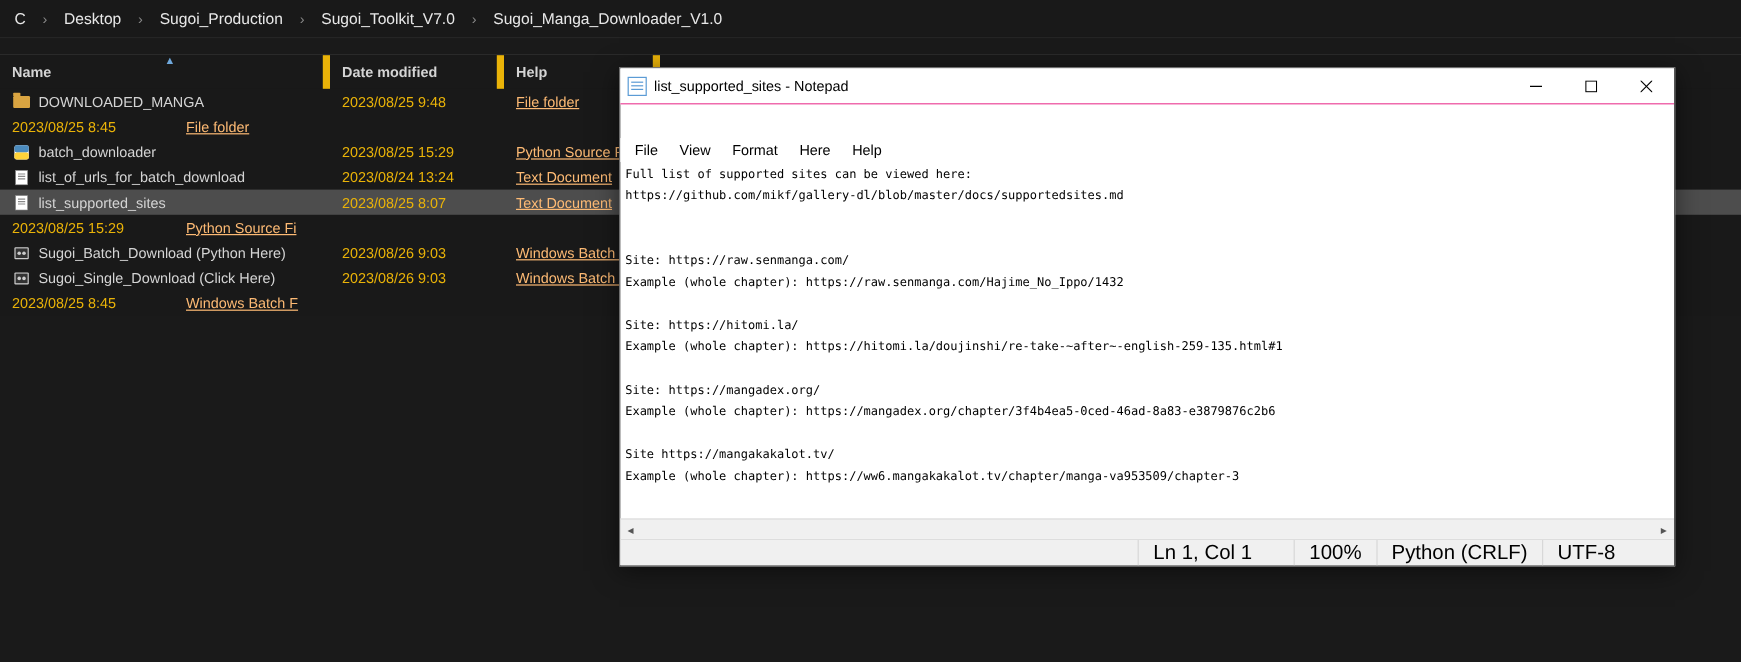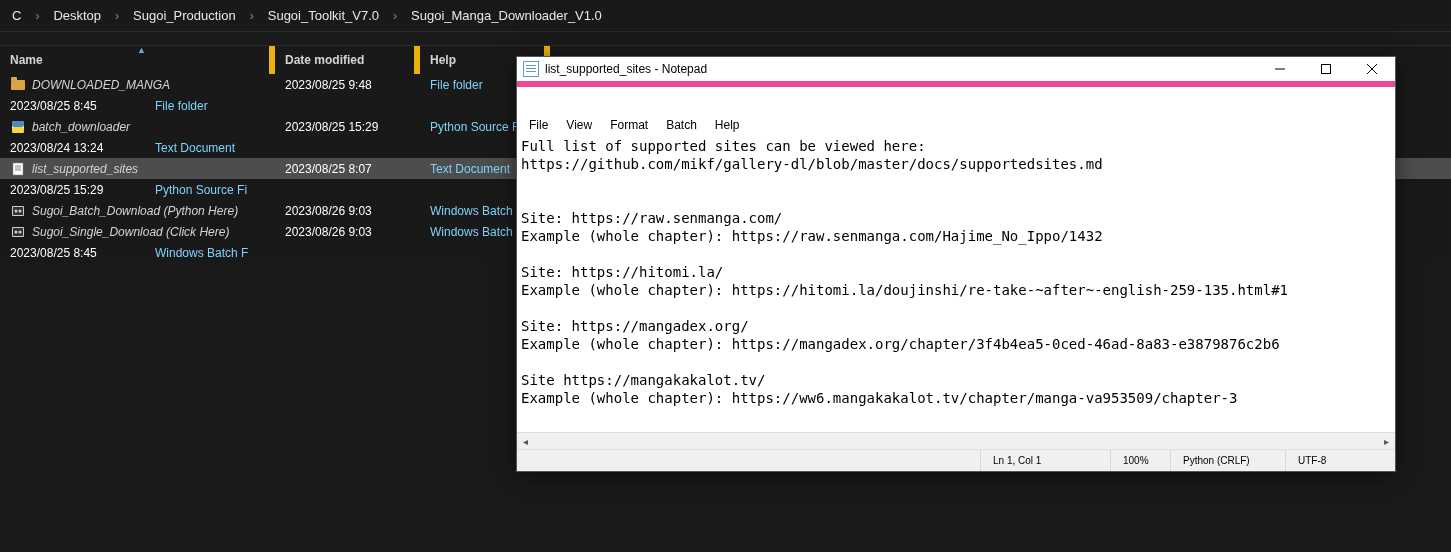--- a/index.html
+++ b/index.html
@@ -78,23 +78,23 @@
     }
     .row.selected {
       background: #4d4d4d;
     }
     .row .cell {
       padding: 0 10px;
       flex-shrink: 0;
       white-space: nowrap;
       overflow: hidden;
     }
-    .row .c-name { width: 275px; display: flex; align-items: center; gap: 6px; font-style: italic; }
-    .row .c-date { width: 145px; color: #ffffff; }
-    .row .c-type { width: 130px; color: #7dd3fc; }
+    .row .c-name { width: 275px; display: flex; align-items: center; gap: 6px; }
+    .row .c-date { width: 145px; color: #eab308; }
+    .row .c-type { width: 130px; color: #fdba74; text-decoration: underline; }
     .ico {
       width: 16px; height: 16px;
       display: inline-flex; align-items: center; justify-content: center;
       font-size: 12px;
     }
     .ico-folder { background: #d9a441; border-radius: 1px; width: 14px; height: 10px; position: relative; }
     .ico-folder::before { content: ""; position: absolute; top: -3px; left: 0; width: 6px; height: 3px; background: #d9a441; border-radius: 1px 1px 0 0;}
     .ico-py { color: #4b8bbe; }
     .ico-txt { color: #fff; }
     .ico-batch { color: #aaa; }
@@ -113,21 +113,21 @@
       flex-direction: column;
       color: #000;
     }
     .np-title {
       height: 30px;
       background: #fff;
       display: flex;
       align-items: center;
       justify-content: space-between;
       padding-left: 6px;
-      border-bottom: 6px solid #ec4899;
+      border-bottom: 1px solid #ec4899;
     }
     .np-title-left { display: flex; align-items: center; gap: 6px; font-size: 12px; color: #000; }
     .np-icon {
       width: 16px; height: 16px;
       border: 1px solid #5b9bd5;
       position: relative;
       background: linear-gradient(#fff, #fff);
     }
     .np-icon::after {
       content: ""; position: absolute; left: 2px; top: 3px; right: 2px; height: 1px; background: #5b9bd5;
@@ -143,21 +143,21 @@
       gap: 2px;
       padding: 0 4px;
       font-size: 12px;
       background: #fff;
       margin-top: 28px;
     }
     .np-menu span { padding: 1px 8px; }
     .np-content {
       flex: 1;
       font-family: Consolas, monospace;
-      font-size: 14px;
+      font-size: 10px;
       line-height: 18px;
       color: #000;
       padding: 2px 4px;
       white-space: pre;
       overflow: hidden;
       position: relative;
     }
     .np-scroll-h {
       height: 17px;
       background: #f0f0f0;
@@ -165,21 +165,21 @@
       position: relative;
     }
     .np-scroll-h .arrow { position: absolute; top: 0; width: 17px; height: 17px; display:flex;align-items:center;justify-content:center;color:#555;font-size:10px;}
     .np-scroll-h .arrow.left { left: 0; }
     .np-scroll-h .arrow.right { right: 0; }
     .np-status {
       height: 22px;
       background: #f0f0f0;
       border-top: 1px solid #ddd;
       display: flex;
-      font-size: 10px;
+      font-size: 17px;
       color: #000;
     }
     .np-status .sp { flex: 1; }
     .np-status .cell {
       padding: 0 12px;
       border-left: 1px solid #d8d8d8;
       display: flex; align-items: center;
       min-width: 60px;
     }
     .np-status .cell.lncol { min-width: 130px; }
@@ -233,20 +233,31 @@
             <rect x="1" y="1" width="12" height="6" rx="2" fill="#4b8bbe"></rect>
             <rect x="1" y="7" width="12" height="6" rx="2" fill="#ffd43b"></rect>
           </svg>
         </span>
         <span>batch_downloader</span>
       </div>
       <div class="cell c-date">2023/08/25 15:29</div>
       <div class="cell c-type">Python Source Fi</div>
     </div>
     <div class="row">
+      <div class="cell c-name">
+        <span class="ico ico-txt">
+          <svg width="14" height="14" viewBox="0 0 14 14">
+            <rect x="2" y="1" width="10" height="12" fill="#fff" stroke="#888" stroke-width="0.5"></rect>
+            <line x1="4" y1="4" x2="10" y2="4" stroke="#888"></line>
+            <line x1="4" y1="6" x2="10" y2="6" stroke="#888"></line>
+            <line x1="4" y1="8" x2="10" y2="8" stroke="#888"></line>
+          </svg>
+        </span>
+        <span>list_of_urls_for_batch_download</span>
+      </div>
       <div class="cell c-date">2023/08/24 13:24</div>
       <div class="cell c-type">Text Document</div>
     </div>
     <div class="row selected">
       <div class="cell c-name">
         <span class="ico ico-txt">
           <svg width="14" height="14" viewBox="0 0 14 14">
             <rect x="2" y="1" width="10" height="12" fill="#fff" stroke="#888" stroke-width="0.5"></rect>
             <line x1="4" y1="4" x2="10" y2="4" stroke="#888"></line>
             <line x1="4" y1="6" x2="10" y2="6" stroke="#888"></line>
@@ -320,21 +331,21 @@
             <line x1="0" y1="0" x2="10" y2="10" stroke="#000" stroke-width="1"></line>
             <line x1="10" y1="0" x2="0" y2="10" stroke="#000" stroke-width="1"></line>
           </svg>
       </div>
     </div>
   </div>
   <div class="np-menu">
     <span>File</span>
     <span>View</span>
     <span>Format</span>
-    <span>Batch</span>
+    <span>Here</span>
     <span>Help</span>
   </div>
   <div class="np-content">Full list of supported sites can be viewed here:
 https://github.com/mikf/gallery-dl/blob/master/docs/supportedsites.md
 
 
 Site: https://raw.senmanga.com/
 Example (whole chapter): https://raw.senmanga.com/Hajime_No_Ippo/1432
 
 Site: https://hitomi.la/

